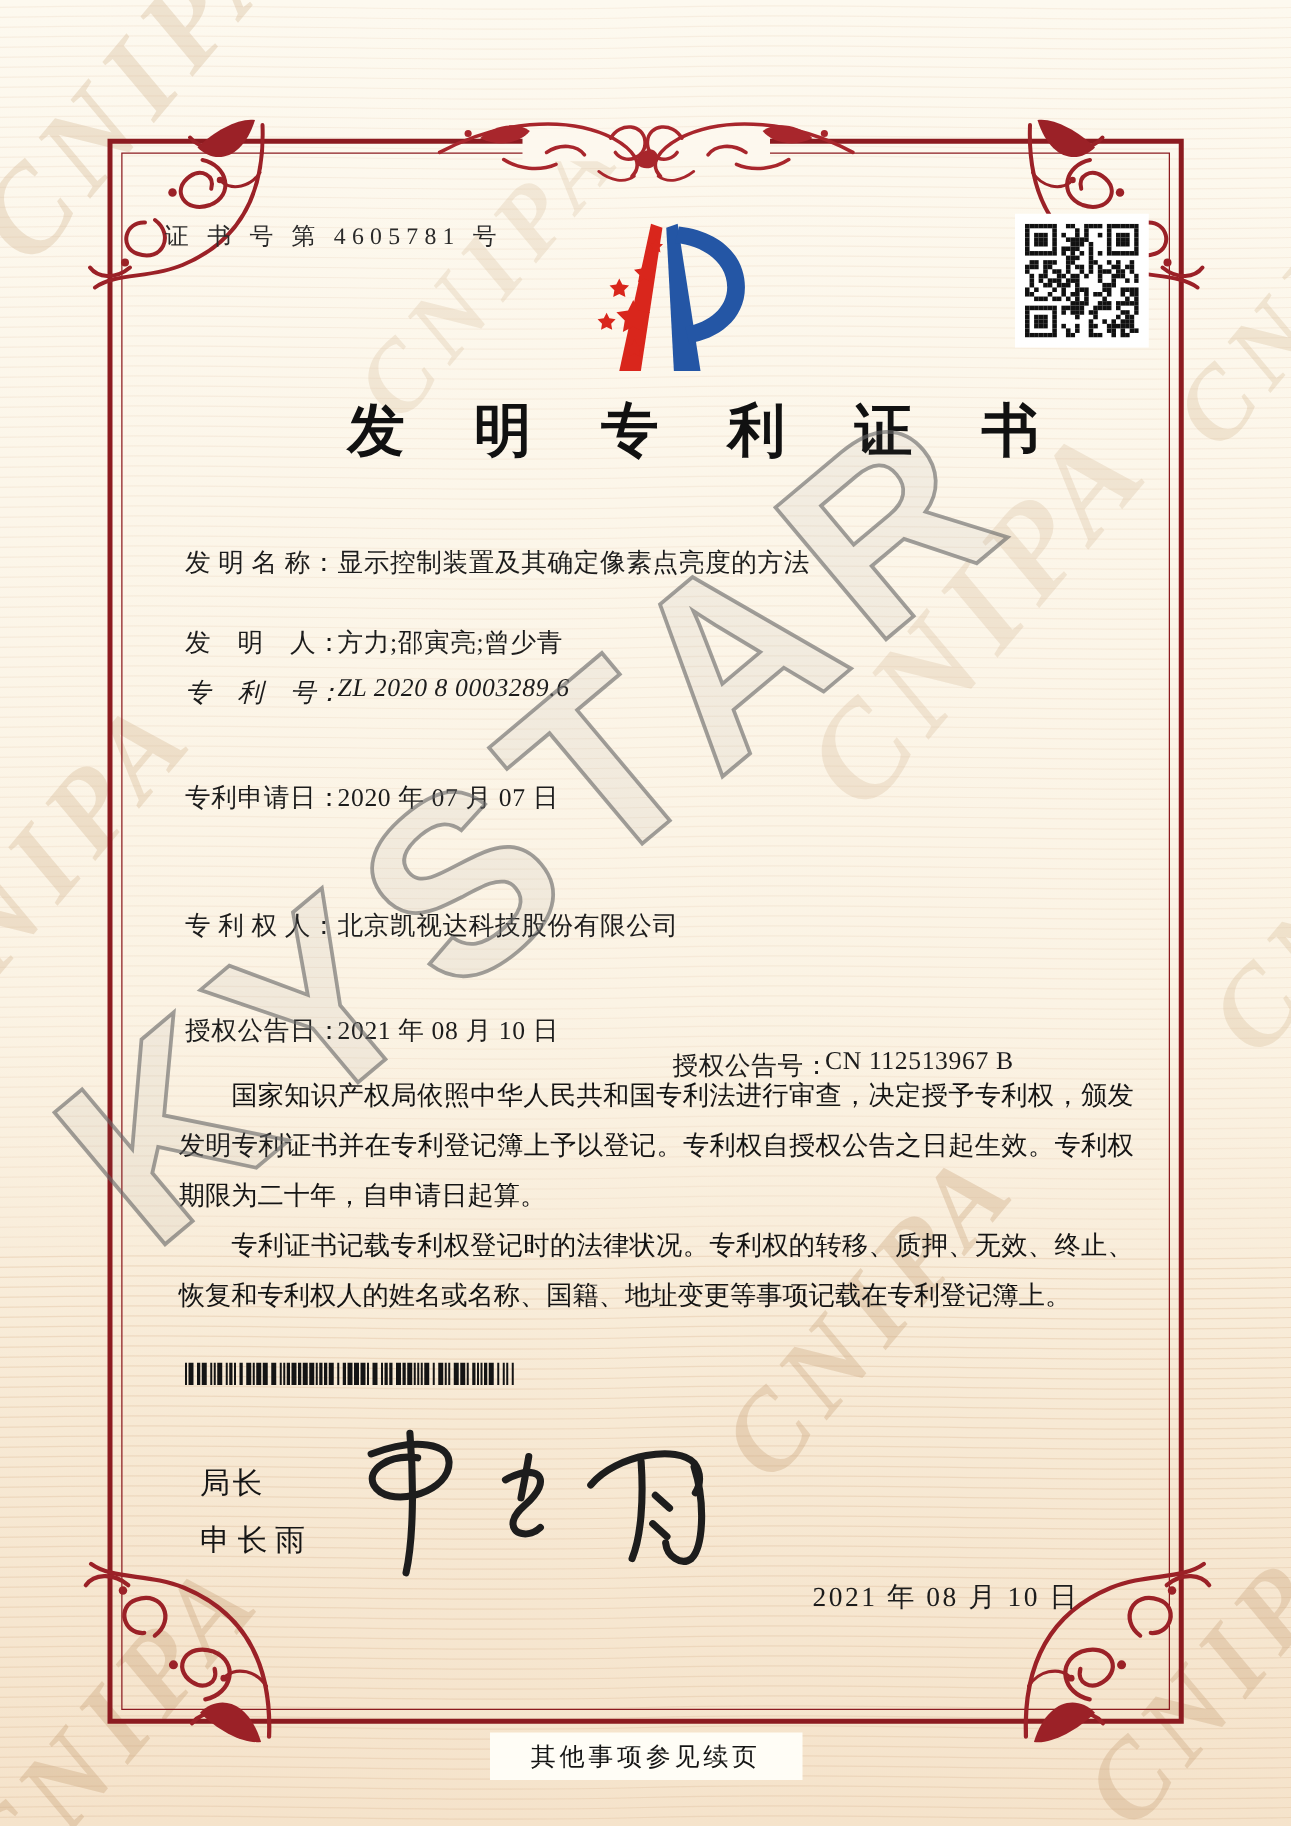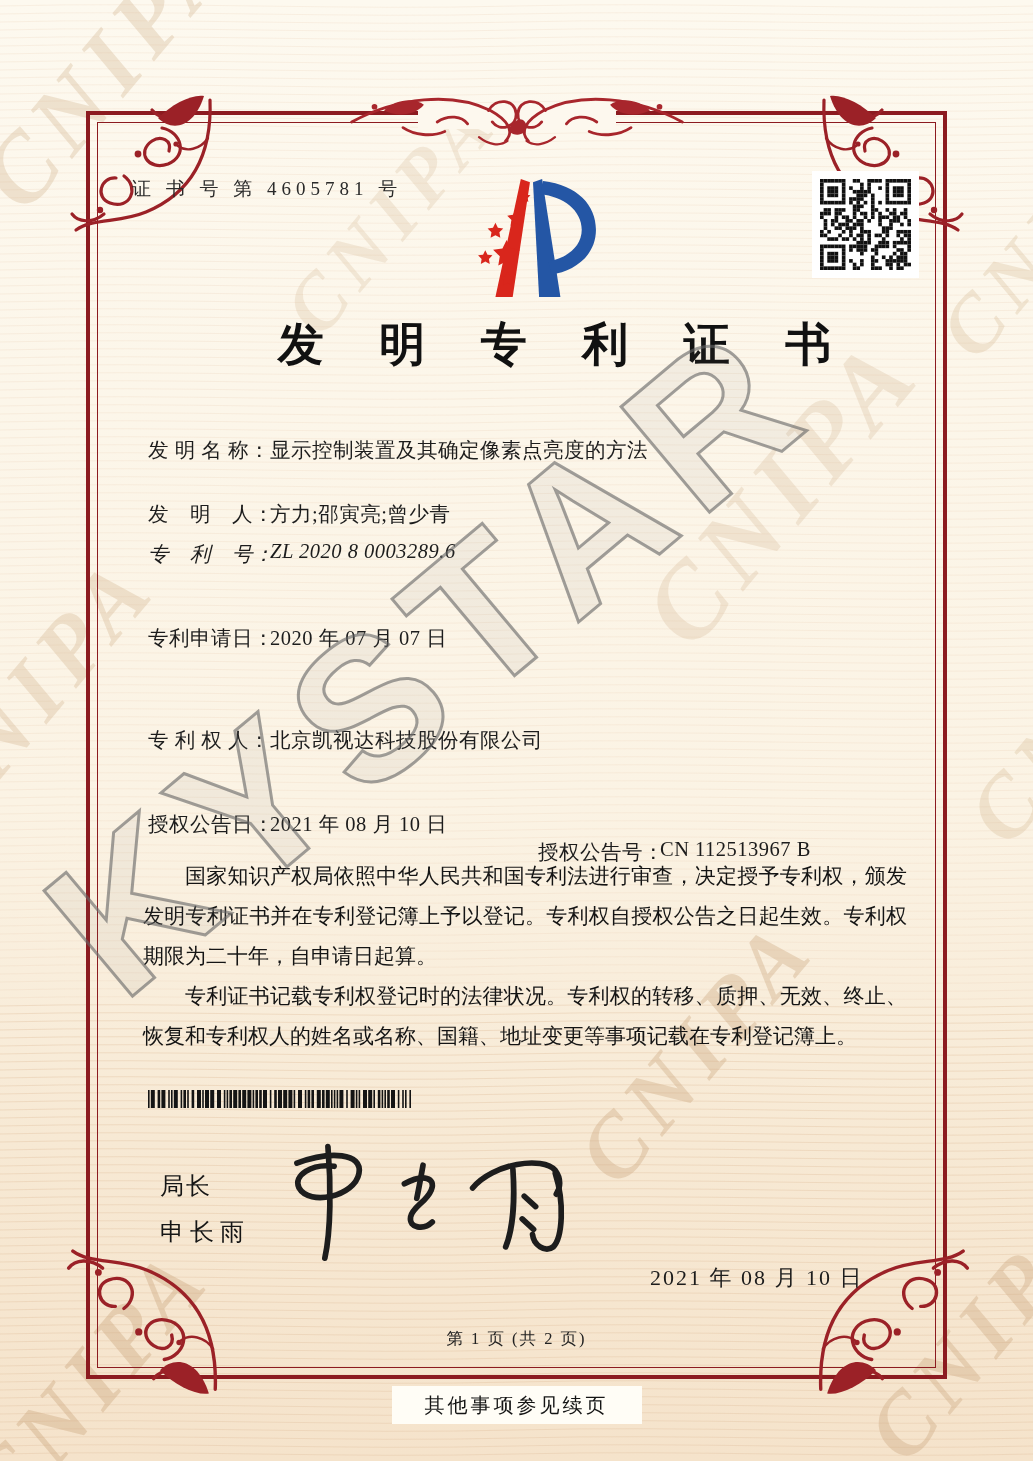--- a/index.html
+++ b/index.html
@@ -779,19 +779,18 @@
       <path d="M132,40 C150,30 163,34 158,46 C153,58 140,62 138,72 C136,83 151,85 159,77"></path>
       <path d="M198,44 C218,20 266,13 278,27 C284,35 283,44 279,50"></path>
       <path d="M278,30 C287,58 285,92 276,101 C268,107 257,99 256,89"></path>
       <path d="M237,26 C239,55 237,84 230,101"></path>
       <path d="M248,52 L259,62"></path>
       <path d="M246,74 L257,84"></path>
     </g>
   </svg>
 
   <div class="content" id="issue-date">2021 年 08 月 10 日</div>
-  <div class="content" id="page-indicator">第 1 页 (共 2 页)</div>
   <div class="abs" id="footer-patch"></div>
   <div class="content" id="footer-note">其他事项参见续页</div>
 
   <span id="kystar">KYSTAR</span>
 
 </div>
 
 </body></html>

